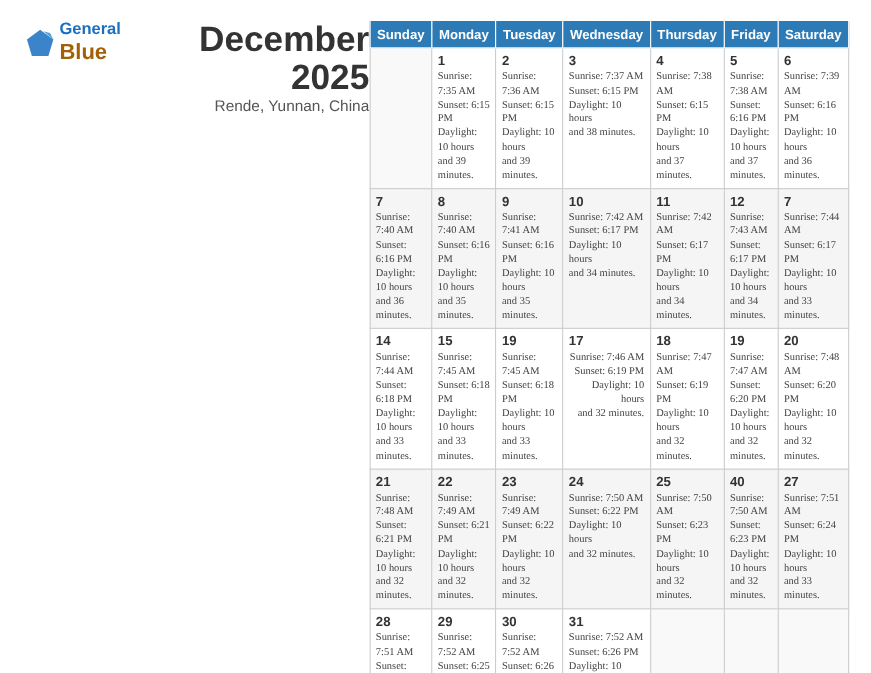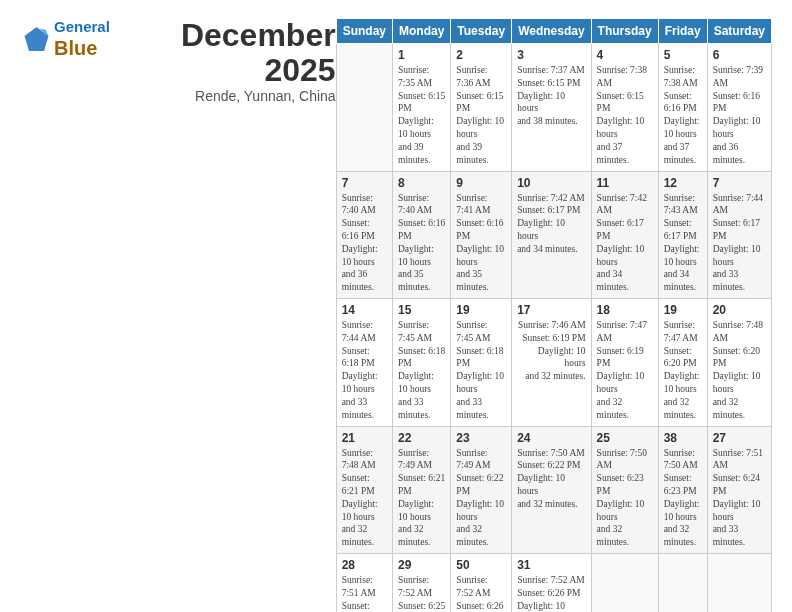--- a/index.html
+++ b/index.html
@@ -305,21 +305,21 @@
 and 32 minutes.</div>
           </td>
           <td class="row-shade">
             <span class="day-num">25</span>
             <div class="day-info" style="white-space: pre-line;">Sunrise: 7:50 AM
 Sunset: 6:23 PM
 Daylight: 10 hours
 and 32 minutes.</div>
           </td>
           <td class="row-shade">
-            <span class="day-num">38</span>
+            <span class="day-num">40</span>
             <div class="day-info" style="white-space: pre-line;">Sunrise: 7:50 AM
 Sunset: 6:23 PM
 Daylight: 10 hours
 and 32 minutes.</div>
           </td>
           <td class="row-shade">
             <span class="day-num">27</span>
             <div class="day-info" style="white-space: pre-line;">Sunrise: 7:51 AM
 Sunset: 6:24 PM
 Daylight: 10 hours
@@ -335,21 +335,21 @@
 and 33 minutes.</div>
           </td>
           <td>
             <span class="day-num">29</span>
             <div class="day-info" style="white-space: pre-line;">Sunrise: 7:52 AM
 Sunset: 6:25 PM
 Daylight: 10 hours
 and 33 minutes.</div>
           </td>
           <td>
-            <span class="day-num">50</span>
+            <span class="day-num">30</span>
             <div class="day-info" style="white-space: pre-line;">Sunrise: 7:52 AM
 Sunset: 6:26 PM
 Daylight: 10 hours
 and 33 minutes.</div>
           </td>
           <td>
             <span class="day-num">31</span>
             <div class="day-info" style="white-space: pre-line;">Sunrise: 7:52 AM
 Sunset: 6:26 PM
 Daylight: 10 hours

